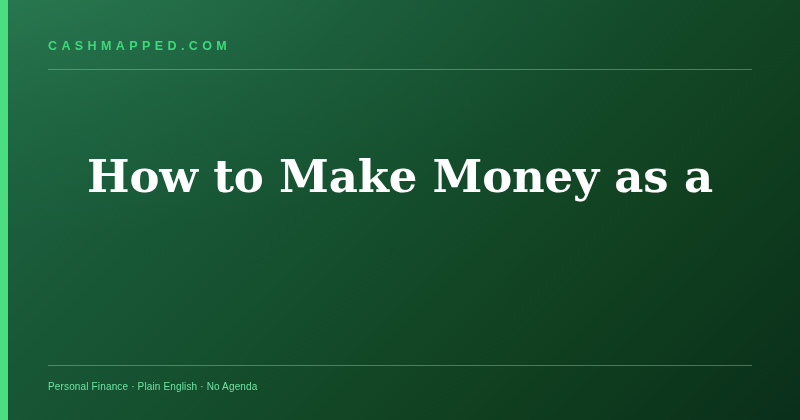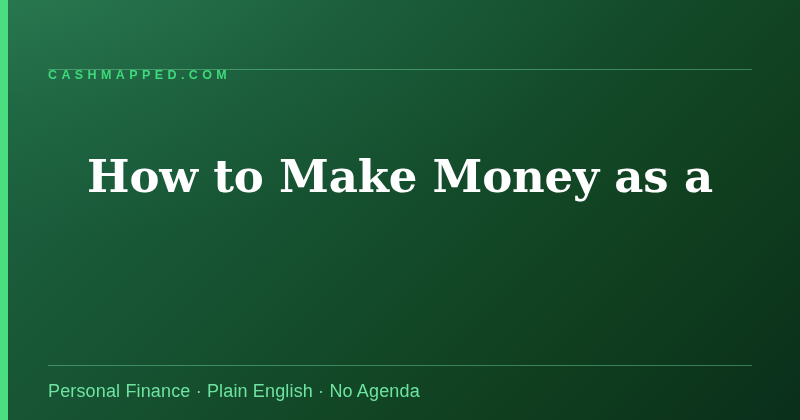--- a/index.html
+++ b/index.html
@@ -62,21 +62,20 @@
 
   .brand {
     position: absolute;
     left: 48px;
     top: 39px;
     font-size: 12.5px;
     font-weight: bold;
     letter-spacing: 4.4px;
     color: #3fd97c;
     white-space: nowrap;
-    margin-top: 29px;
   }
 
   .divider {
     position: absolute;
     left: 48px;
     width: 704px;
     height: 1px;
     background: rgba(120, 225, 165, 0.42);
   }
   .divider-top { top: 69px; }
@@ -94,21 +93,21 @@
     line-height: 58px;
     color: #ffffff;
     letter-spacing: -0.2px;
   }
   .headline .line { display: block; white-space: nowrap; }
 
   .footer-meta {
     position: absolute;
     left: 48px;
     top: 381px;
-    font-size: 18px;
+    font-size: 10px;
     font-weight: normal;
     color: #6fe3a2;
     letter-spacing: 0.15px;
     white-space: nowrap;
   }
 </style>
 </head>
 <body>
 
 <div class="card">

